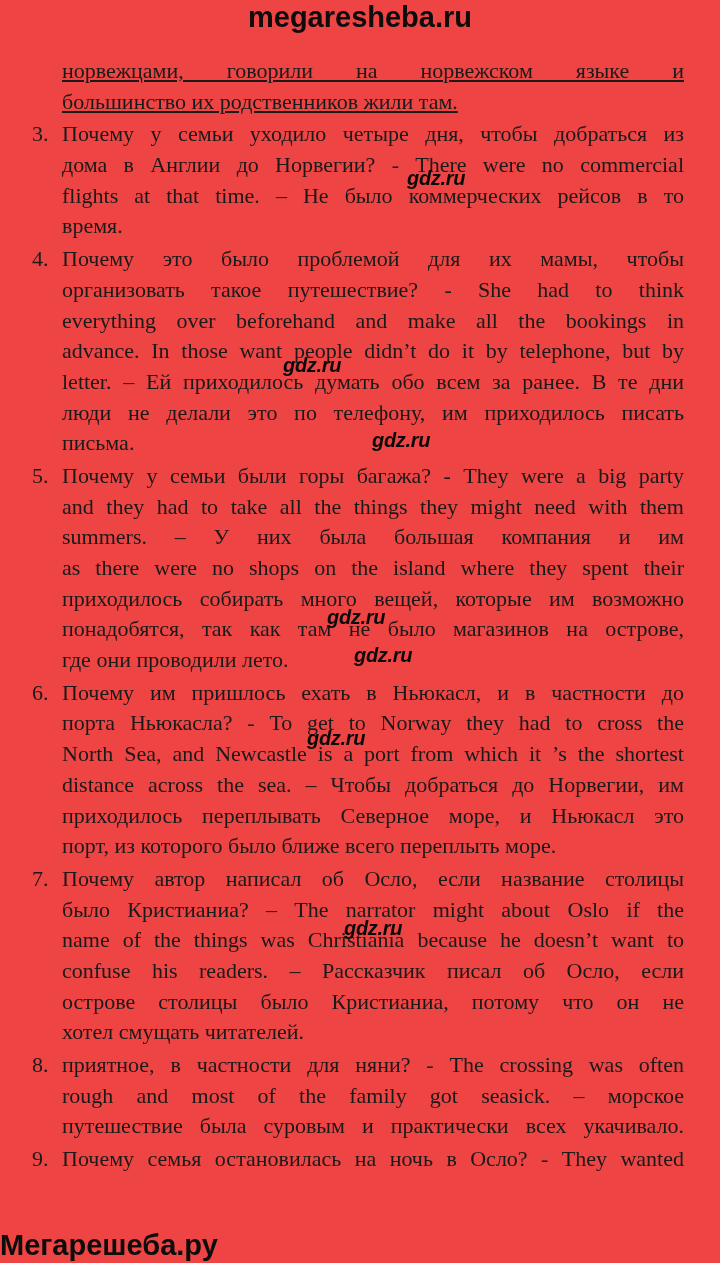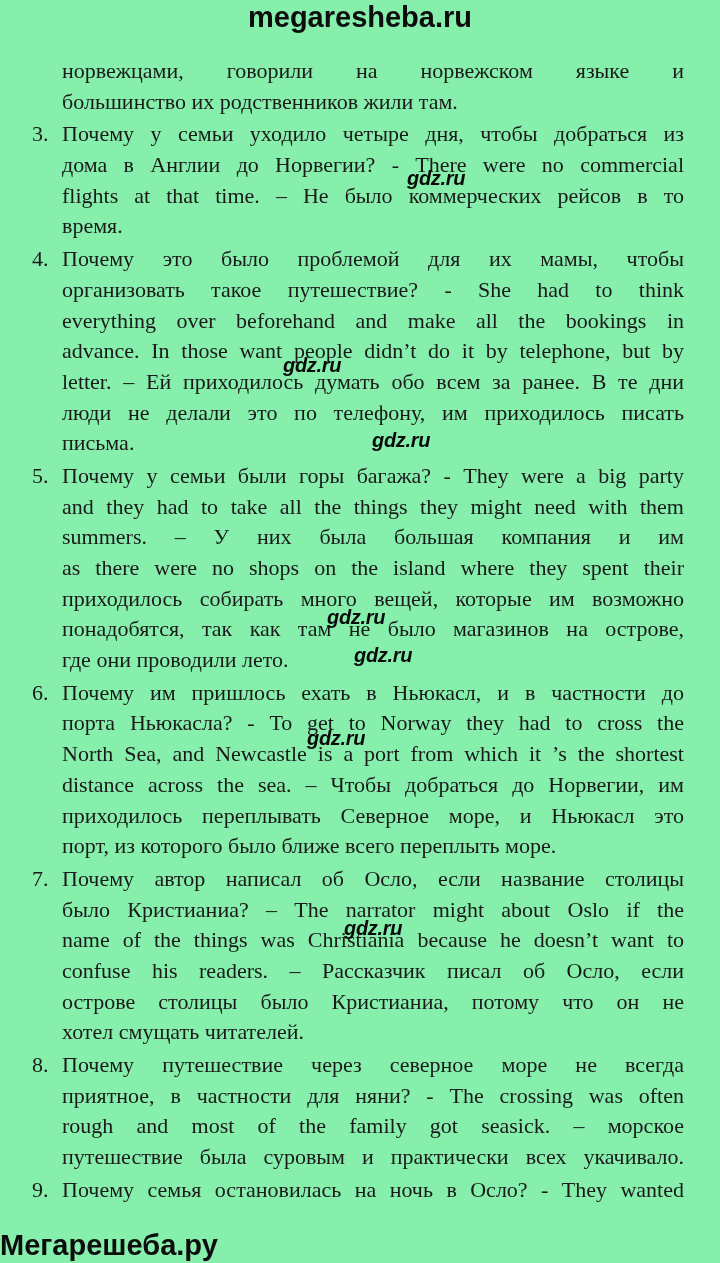--- a/index.html
+++ b/index.html
@@ -4,21 +4,21 @@
 <style>
   html, body {
     margin: 0;
     padding: 0;
     background: #ffffff;
   }
   .page {
     position: relative;
     width: 720px;
     height: 1263px;
-    background: #86efac;
+    background: #ef4444;
     overflow: hidden;
     font-family: "Liberation Serif", "DejaVu Serif", serif;
     color: #1a1a1a;
   }
   .site-header {
     position: absolute;
     top: 1px;
     left: 0;
     width: 720px;
     text-align: center;
@@ -41,20 +41,21 @@
     color: #0d0d0d;
   }
   .content {
     position: absolute;
     left: 30px;
     top: 56px;
     width: 654px;
   }
   .intro {
     padding-left: 32px;
+    text-decoration: underline;
   }
   .item {
     position: relative;
     padding-left: 32px;
     margin-top: 2px;
   }
   .num {
     position: absolute;
     left: 2px;
     top: 0;
@@ -137,21 +138,20 @@
           <span class="num">7.</span>
           <div class="line">Почему автор написал об Осло, если название столицы</div>
           <div class="line">было Кристианиа? – The narrator might about Oslo if the</div>
           <div class="line">name of the things was Christiania because he doesn’t want to</div>
           <div class="line">confuse his readers. – Рассказчик писал об Осло, если</div>
           <div class="line">острове столицы было Кристианиа, потому что он не</div>
           <div class="line no-just">хотел смущать читателей.</div>
         </div>
         <div class="item">
           <span class="num">8.</span>
-          <div class="line">Почему путешествие через северное море не всегда</div>
           <div class="line">приятное, в частности для няни? - The crossing was often</div>
           <div class="line">rough and most of the family got seasick. – морское</div>
           <div class="line">путешествие была суровым и практически всех укачивало.</div>
         </div>
         <div class="item">
           <span class="num">9.</span>
           <div class="line">Почему семья остановилась на ночь в Осло? - They wanted</div>
         </div>
       </div>
   </div>

